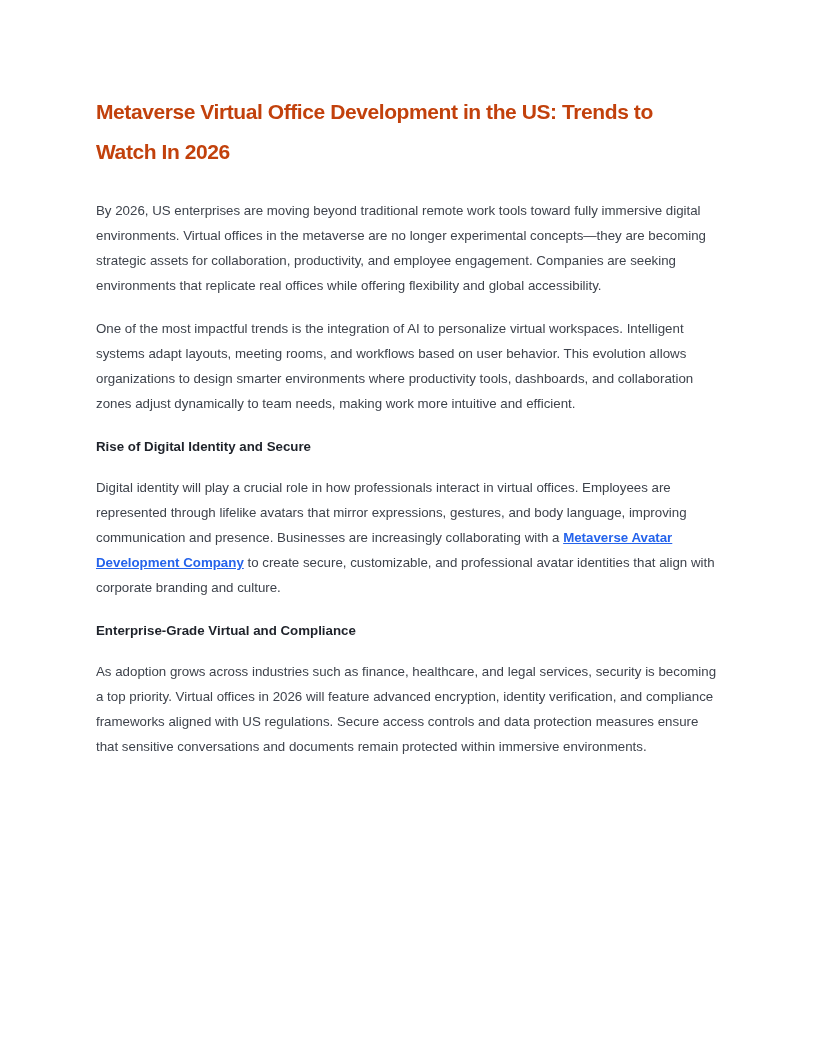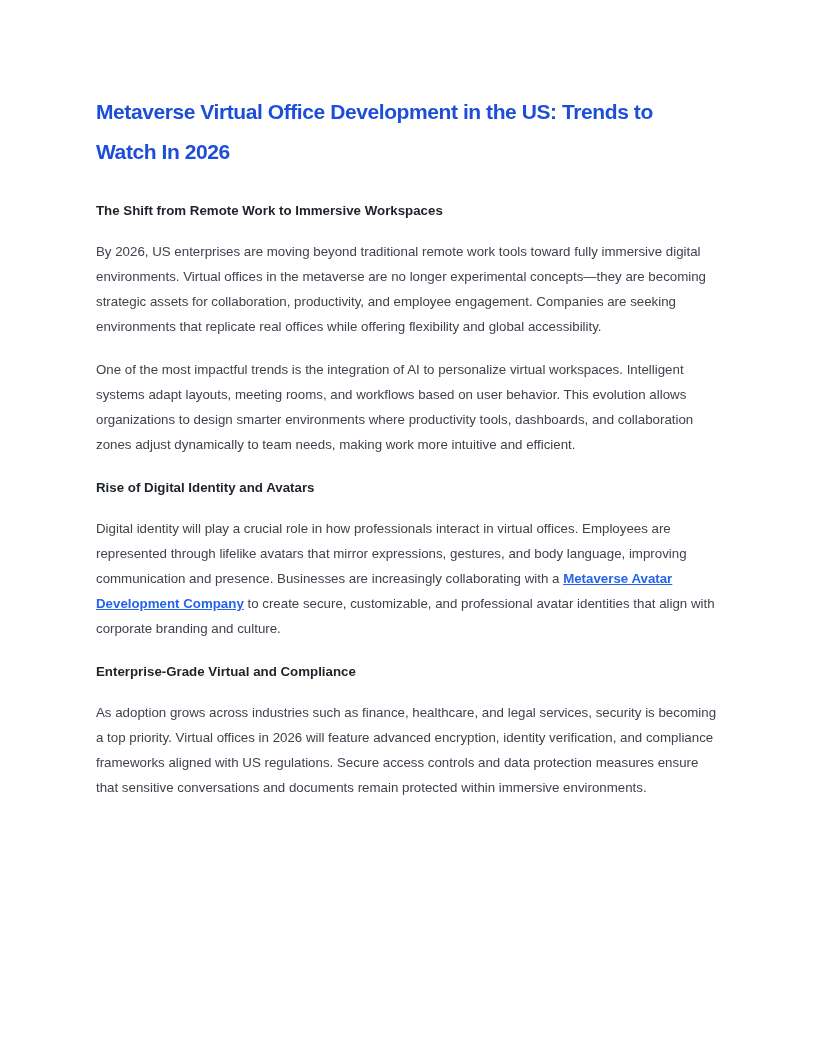--- a/index.html
+++ b/index.html
@@ -17,21 +17,21 @@
     padding: 92px 94px 0 96px;
   }
   .doc-content {
     width: 622px;
   }
   .doc-title {
     font-size: 21px;
     font-weight: 700;
     line-height: 40px;
     letter-spacing: -0.02em;
-    color: #1d4ed8;
+    color: #c2410c;
     margin-bottom: 26px;
   }
   .section-heading {
     font-size: 13.3px;
     font-weight: 700;
     line-height: 25px;
     color: #1e222a;
     margin-bottom: 16px;
   }
   .body-para {
@@ -50,30 +50,29 @@
 </style>
 </head>
 <body>
 
 <div class="page">
   <div class="doc-content">
 
     <h1 class="doc-title">Metaverse Virtual Office Development in the US: Trends to Watch In 2026</h1>
 
     <div>
-      <h2 class="section-heading">The Shift from Remote Work to Immersive Workspaces</h2>
       <p class="body-para">By 2026, US enterprises are moving beyond traditional remote work tools toward fully immersive digital environments. Virtual offices in the metaverse are no longer experimental concepts—they are becoming strategic assets for collaboration, productivity, and employee engagement. Companies are seeking environments that replicate real offices while offering flexibility and global accessibility.</p>
     </div>
 
     <div>
       <p class="body-para">One of the most impactful trends is the integration of AI to personalize virtual workspaces. Intelligent systems adapt layouts, meeting rooms, and workflows based on user behavior. This evolution allows organizations to design smarter environments where productivity tools, dashboards, and collaboration zones adjust dynamically to team needs, making work more intuitive and efficient.</p>
     </div>
 
     <div>
-      <h2 class="section-heading">Rise of Digital Identity and Avatars</h2>
+      <h2 class="section-heading">Rise of Digital Identity and Secure</h2>
       <p class="body-para"><span>Digital identity will play a crucial role in how professionals interact in virtual offices. Employees are represented through lifelike avatars that mirror expressions, gestures, and body language, improving communication and presence. Businesses are increasingly collaborating with a </span><a class="doc-link">Metaverse Avatar Development Company</a><span> to create secure, customizable, and professional avatar identities that align with corporate branding and culture.</span></p>
     </div>
 
     <div>
       <h2 class="section-heading">Enterprise-Grade Virtual and Compliance</h2>
       <p class="body-para">As adoption grows across industries such as finance, healthcare, and legal services, security is becoming a top priority. Virtual offices in 2026 will feature advanced encryption, identity verification, and compliance frameworks aligned with US regulations. Secure access controls and data protection measures ensure that sensitive conversations and documents remain protected within immersive environments.</p>
     </div>
 
 
   </div>

